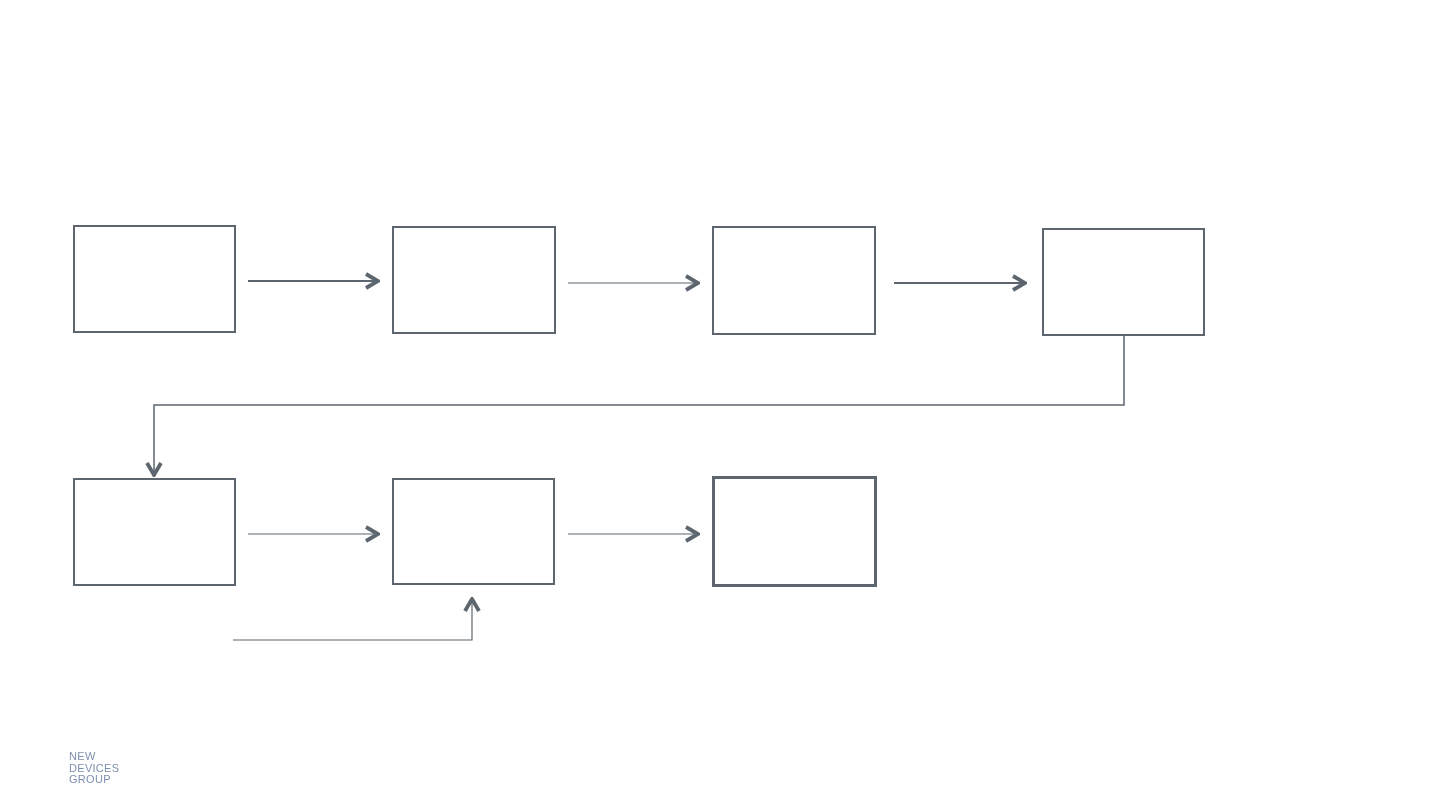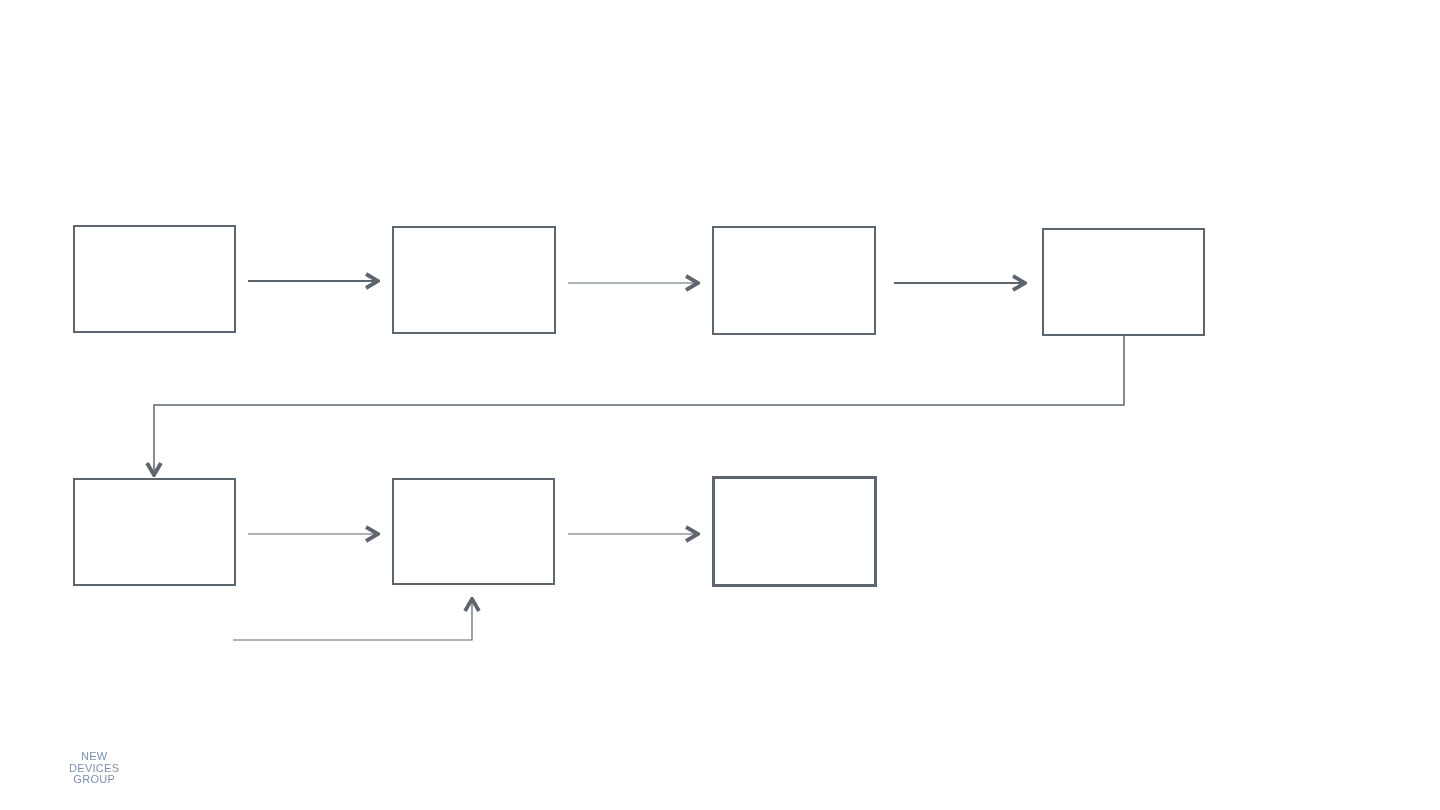--- a/index.html
+++ b/index.html
@@ -7,21 +7,20 @@
     padding: 0;
     background: #ffffff;
     font-family: "Liberation Sans", sans-serif;
   }
   .canvas {
     position: relative;
     width: 1440px;
     height: 810px;
     background: #ffffff;
     overflow: hidden;
-    text-align: center;
   }
   .connector-layer {
     position: absolute;
     left: 0;
     top: 0;
     width: 1440px;
     height: 810px;
   }
   .connector-layer path { fill: none; stroke: #5d666f; }
   .sw1  { stroke-width: 1.2px; }

